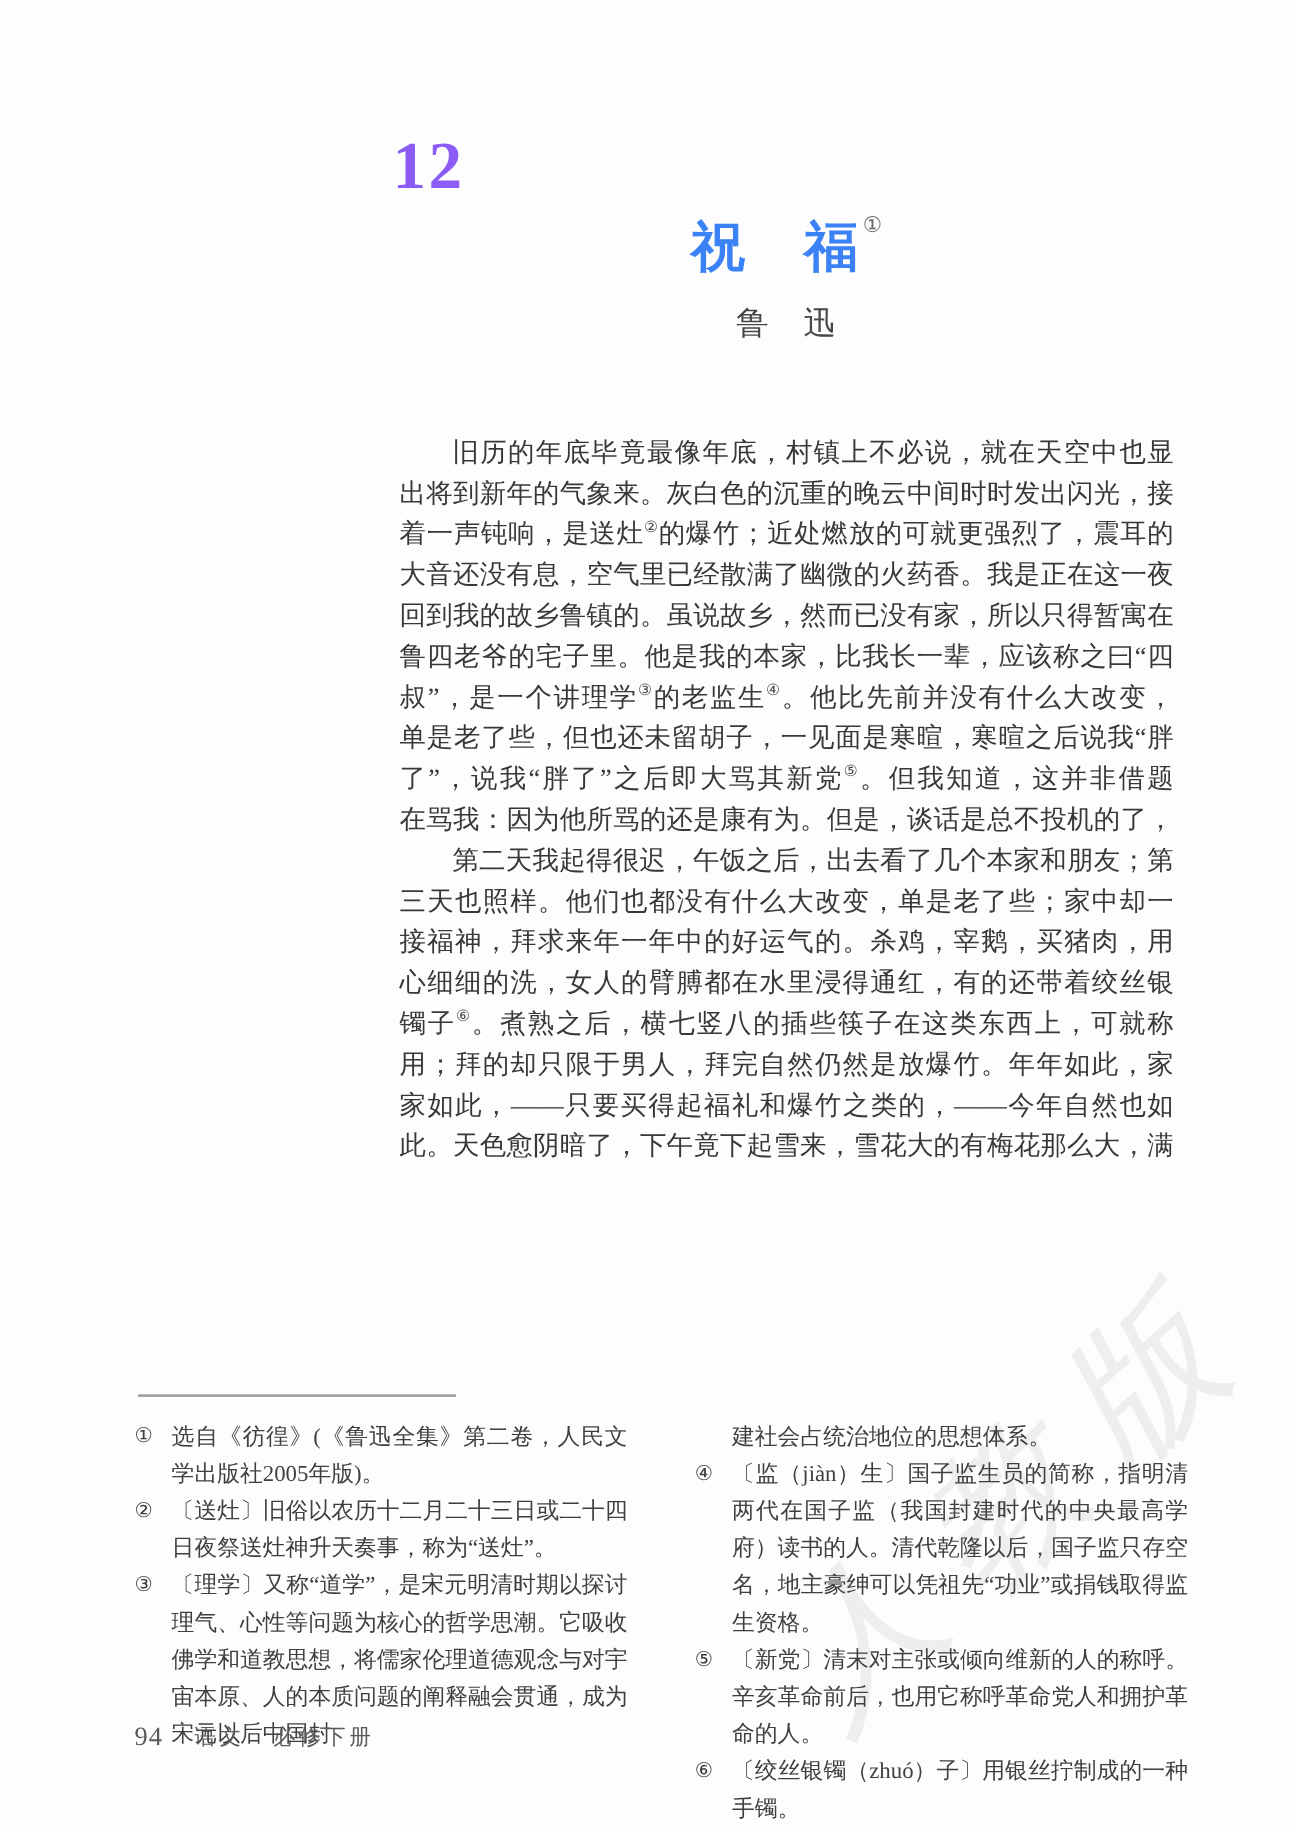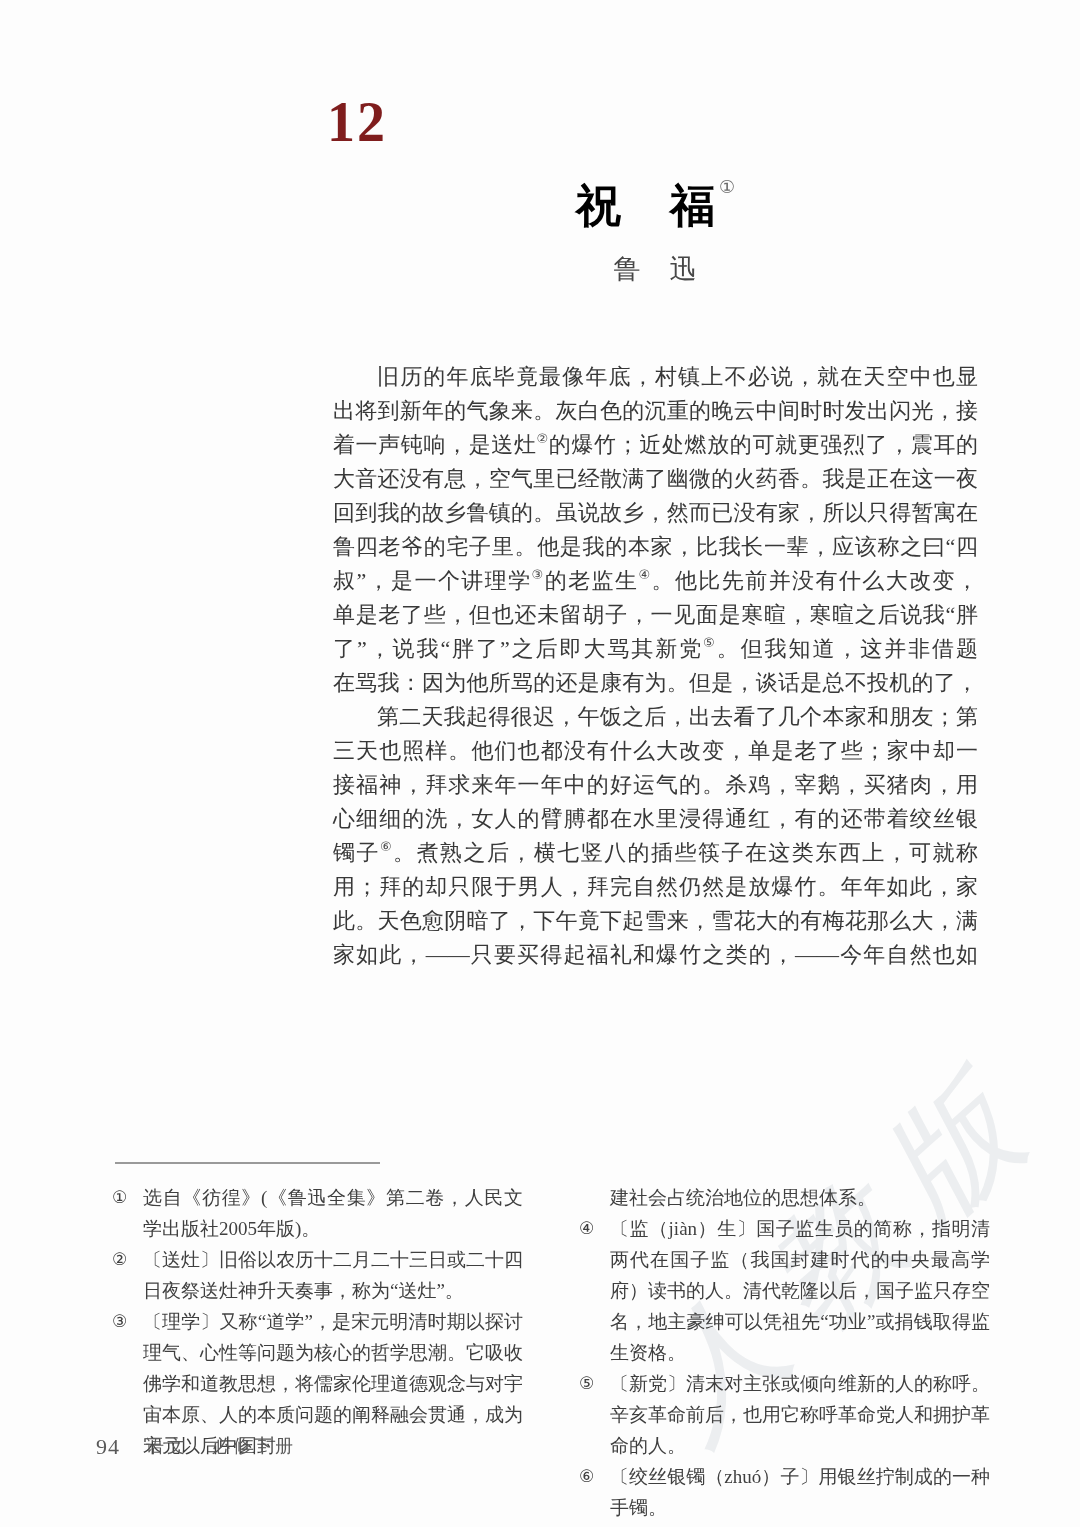--- a/index.html
+++ b/index.html
@@ -62,22 +62,22 @@
   .fn-item{display:flex;}
   .fn-marker{
     flex:0 0 31px;
     font-family:"DejaVu Sans",sans-serif;font-size:17px;line-height:31px;
     color:#3f3f3f;
   }
   .fn-text{flex:1;text-align:justify;}
 
   
   .page-footer{
-    position:absolute;left:96px;top:1434px;
-    color:#595959;display:flex;align-items:flex-start;
+    position:absolute;left:112px;top:1434px;
+    color:#595959;display:flex;align-items:center;
   }
   .page-footer .pagenum{font-size:22px;letter-spacing:1px;}
   .page-footer .subject{font-size:18px;margin-left:26px;letter-spacing:3px;}
   .page-footer .volume{font-size:18px;margin-left:24px;letter-spacing:3px;}
 
   
   .watermark{
     position:absolute;left:585px;top:1090px;width:520px;height:320px;
     display:flex;align-items:center;justify-content:center;
     transform:rotate(-42deg);transform-origin:center;
@@ -91,24 +91,24 @@
 </style>
 </head>
 <body>
 
 <div class="page">
 
   <div class="watermark">
     <span>人教版</span>
   </div>
 
-  <div class="lesson-number" style="color: #7f1d1d;">12</div>
+  <div class="lesson-number" style="color: #8b5cf6; margin-top: 17px;">12</div>
 
   <div class="title-block">
-    <span class="lesson-title" style="color: #000000;">祝　福</span><span class="title-note">①</span>
+    <span class="lesson-title" style="color: #3b82f6;">祝　福</span><span class="title-note">①</span>
   </div>
 
   <div class="author-block">鲁　迅</div>
 
   <div class="body-text" id="body-text" style="color: rgb(56, 56, 56);">
       <div>
         <div class="body-line first">旧历的年底毕竟最像年底，村镇上不必说，就在天空中也显</div>
         <div class="body-line">出将到新年的气象来。灰白色的沉重的晚云中间时时发出闪光，接</div>
         <div class="body-line">着一声钝响，是送灶<sup class="ref">②</sup>的爆竹；近处燃放的可就更强烈了，震耳的</div>
         <div class="body-line">大音还没有息，空气里已经散满了幽微的火药香。我是正在这一夜</div>
@@ -119,22 +119,22 @@
         <div class="body-line">了”，说我“胖了”之后即大骂其新党<sup class="ref">⑤</sup>。但我知道，这并非借题</div>
         <div class="body-line">在骂我：因为他所骂的还是康有为。但是，谈话是总不投机的了，</div>
       </div>
       <div>
         <div class="body-line first">第二天我起得很迟，午饭之后，出去看了几个本家和朋友；第</div>
         <div class="body-line">三天也照样。他们也都没有什么大改变，单是老了些；家中却一</div>
         <div class="body-line">接福神，拜求来年一年中的好运气的。杀鸡，宰鹅，买猪肉，用</div>
         <div class="body-line">心细细的洗，女人的臂膊都在水里浸得通红，有的还带着绞丝银</div>
         <div class="body-line">镯子<sup class="ref">⑥</sup>。煮熟之后，横七竖八的插些筷子在这类东西上，可就称</div>
         <div class="body-line">用；拜的却只限于男人，拜完自然仍然是放爆竹。年年如此，家</div>
+        <div class="body-line">家如此，——只要买得起福礼和爆竹之类的，——今年自然也如</div>
         <div class="body-line">此。天色愈阴暗了，下午竟下起雪来，雪花大的有梅花那么大，满</div>
-        <div class="body-line">家如此，——只要买得起福礼和爆竹之类的，——今年自然也如</div>
       </div>
     </div>
 
   <div class="footnote-divider"></div>
 
   <div class="footnotes" style="color: rgb(63, 63, 63);">
     <div class="fn-col" id="fn-left">
         <div class="fn-item">
           <span class="fn-marker">①</span>
           <span class="fn-text">选自《彷徨》(《鲁迅全集》第二卷，人民文学出版社2005年版)。</span>

